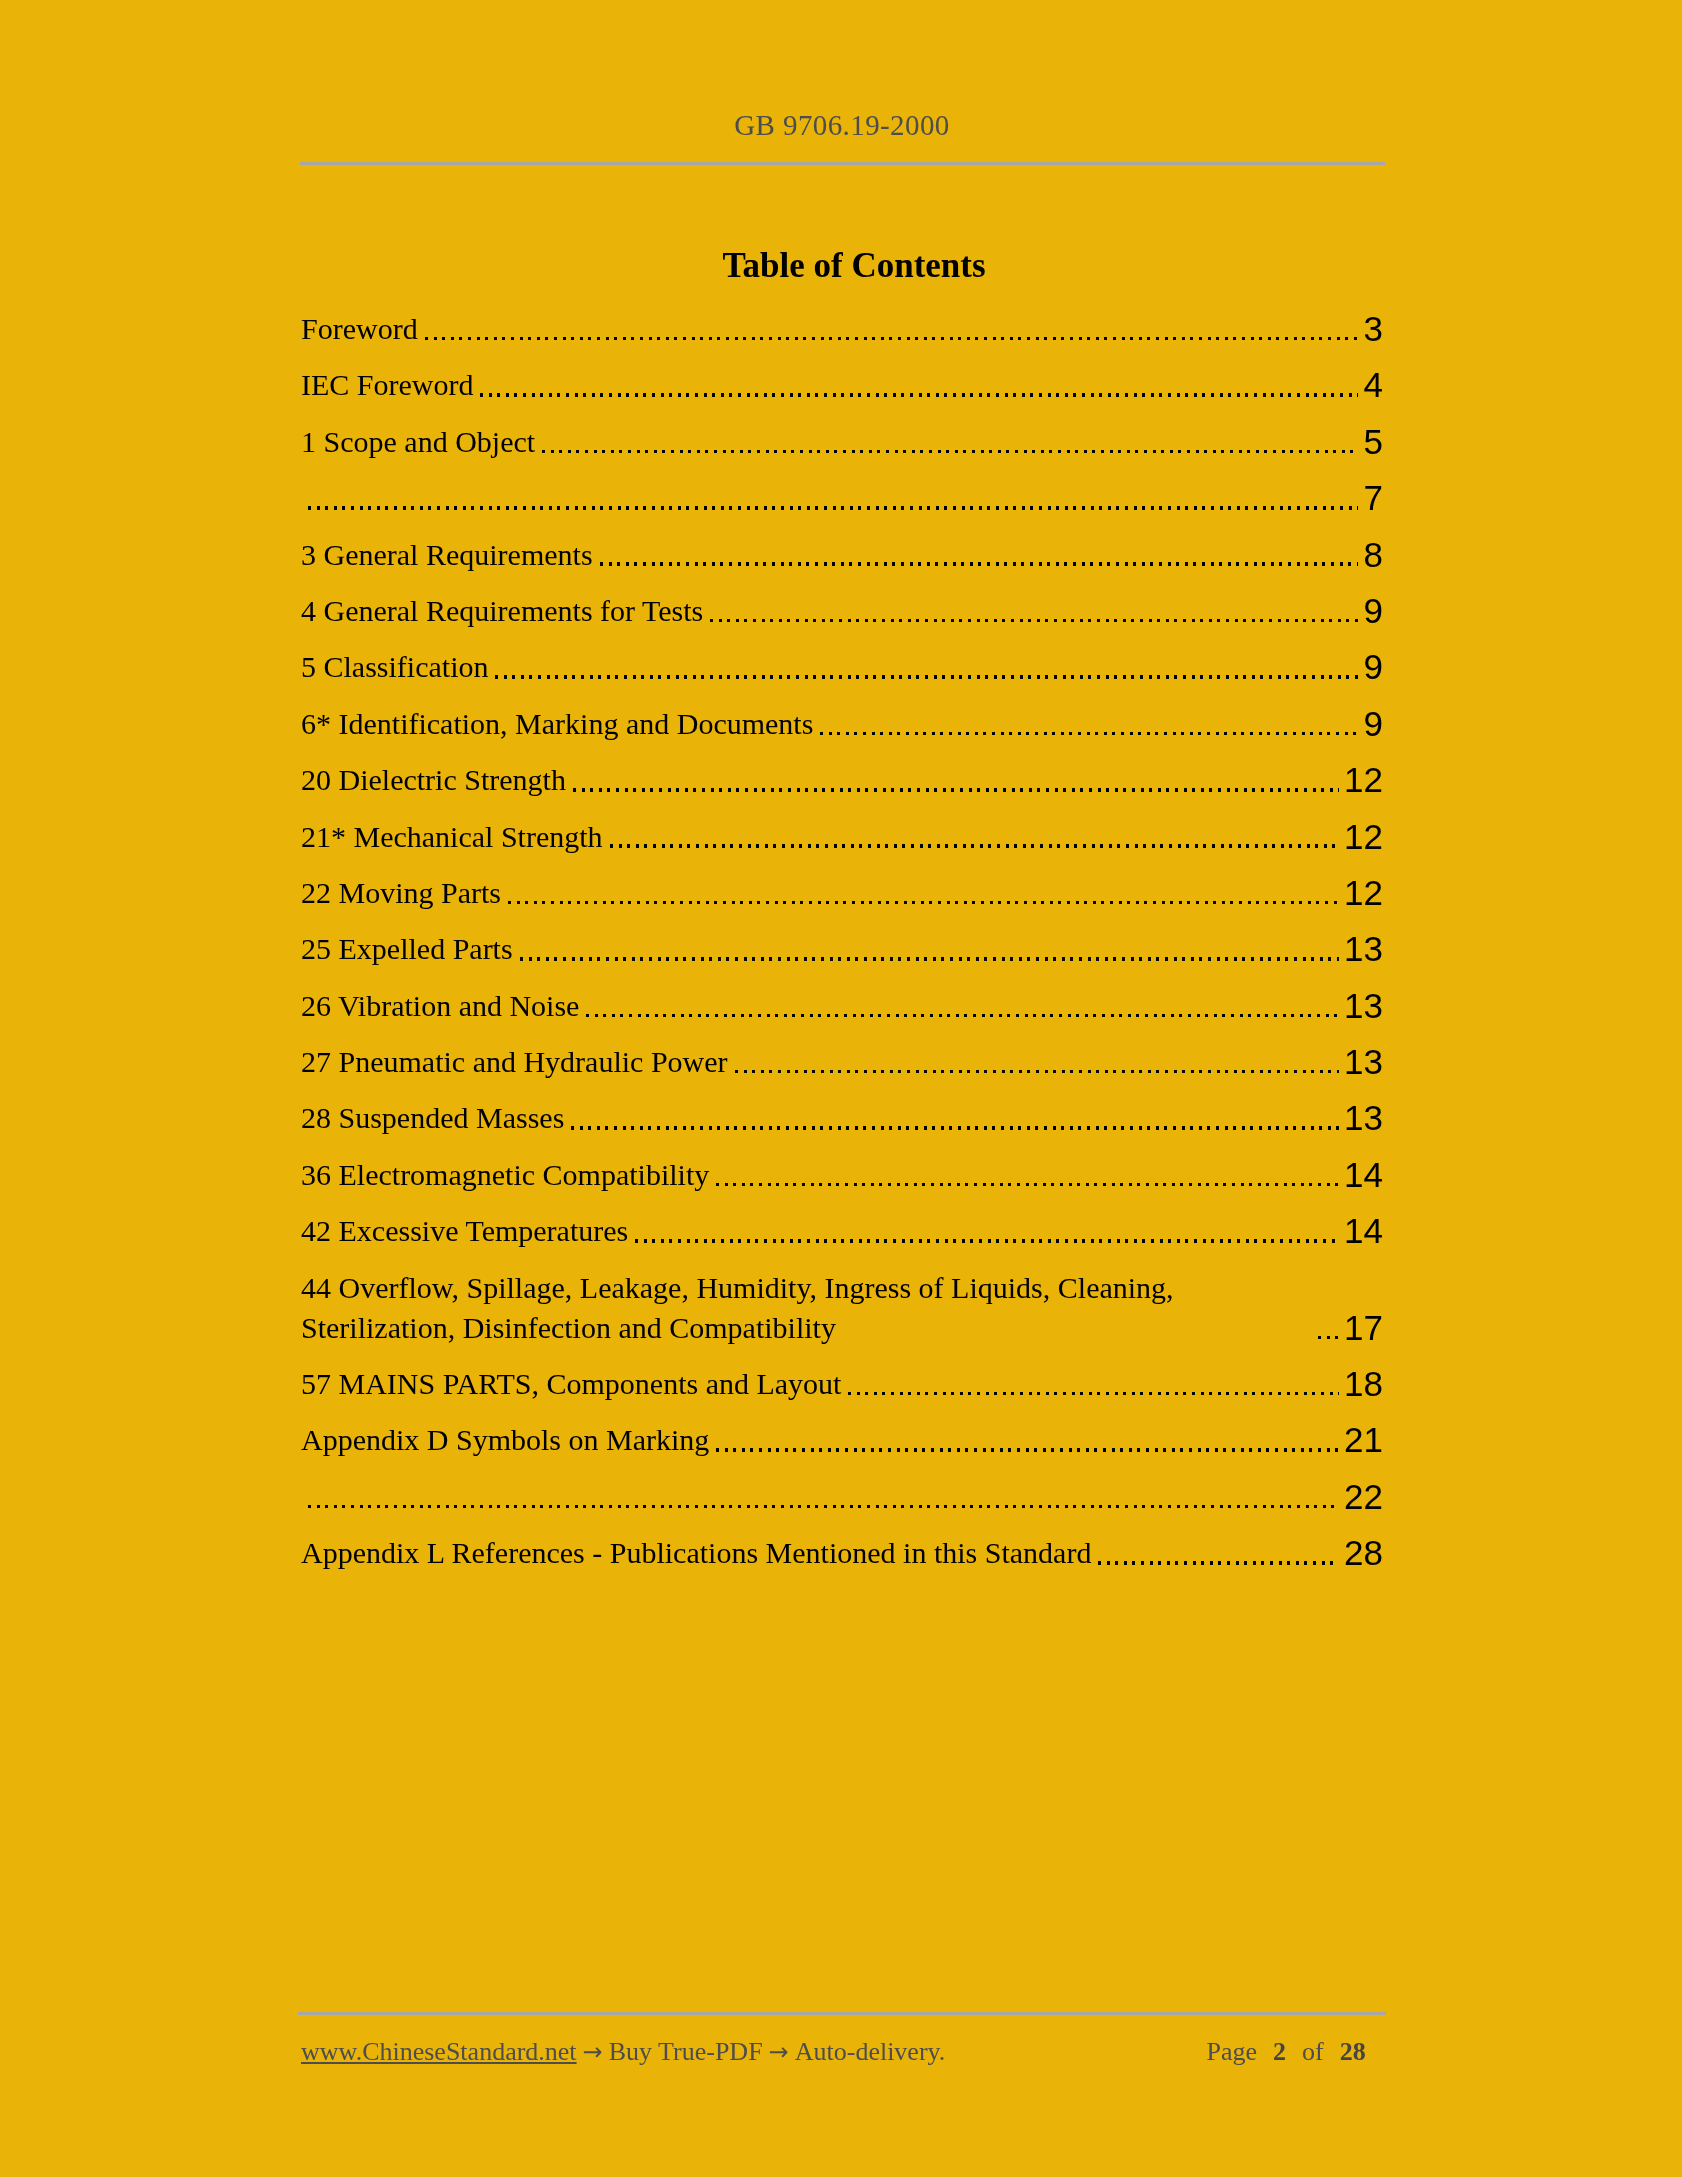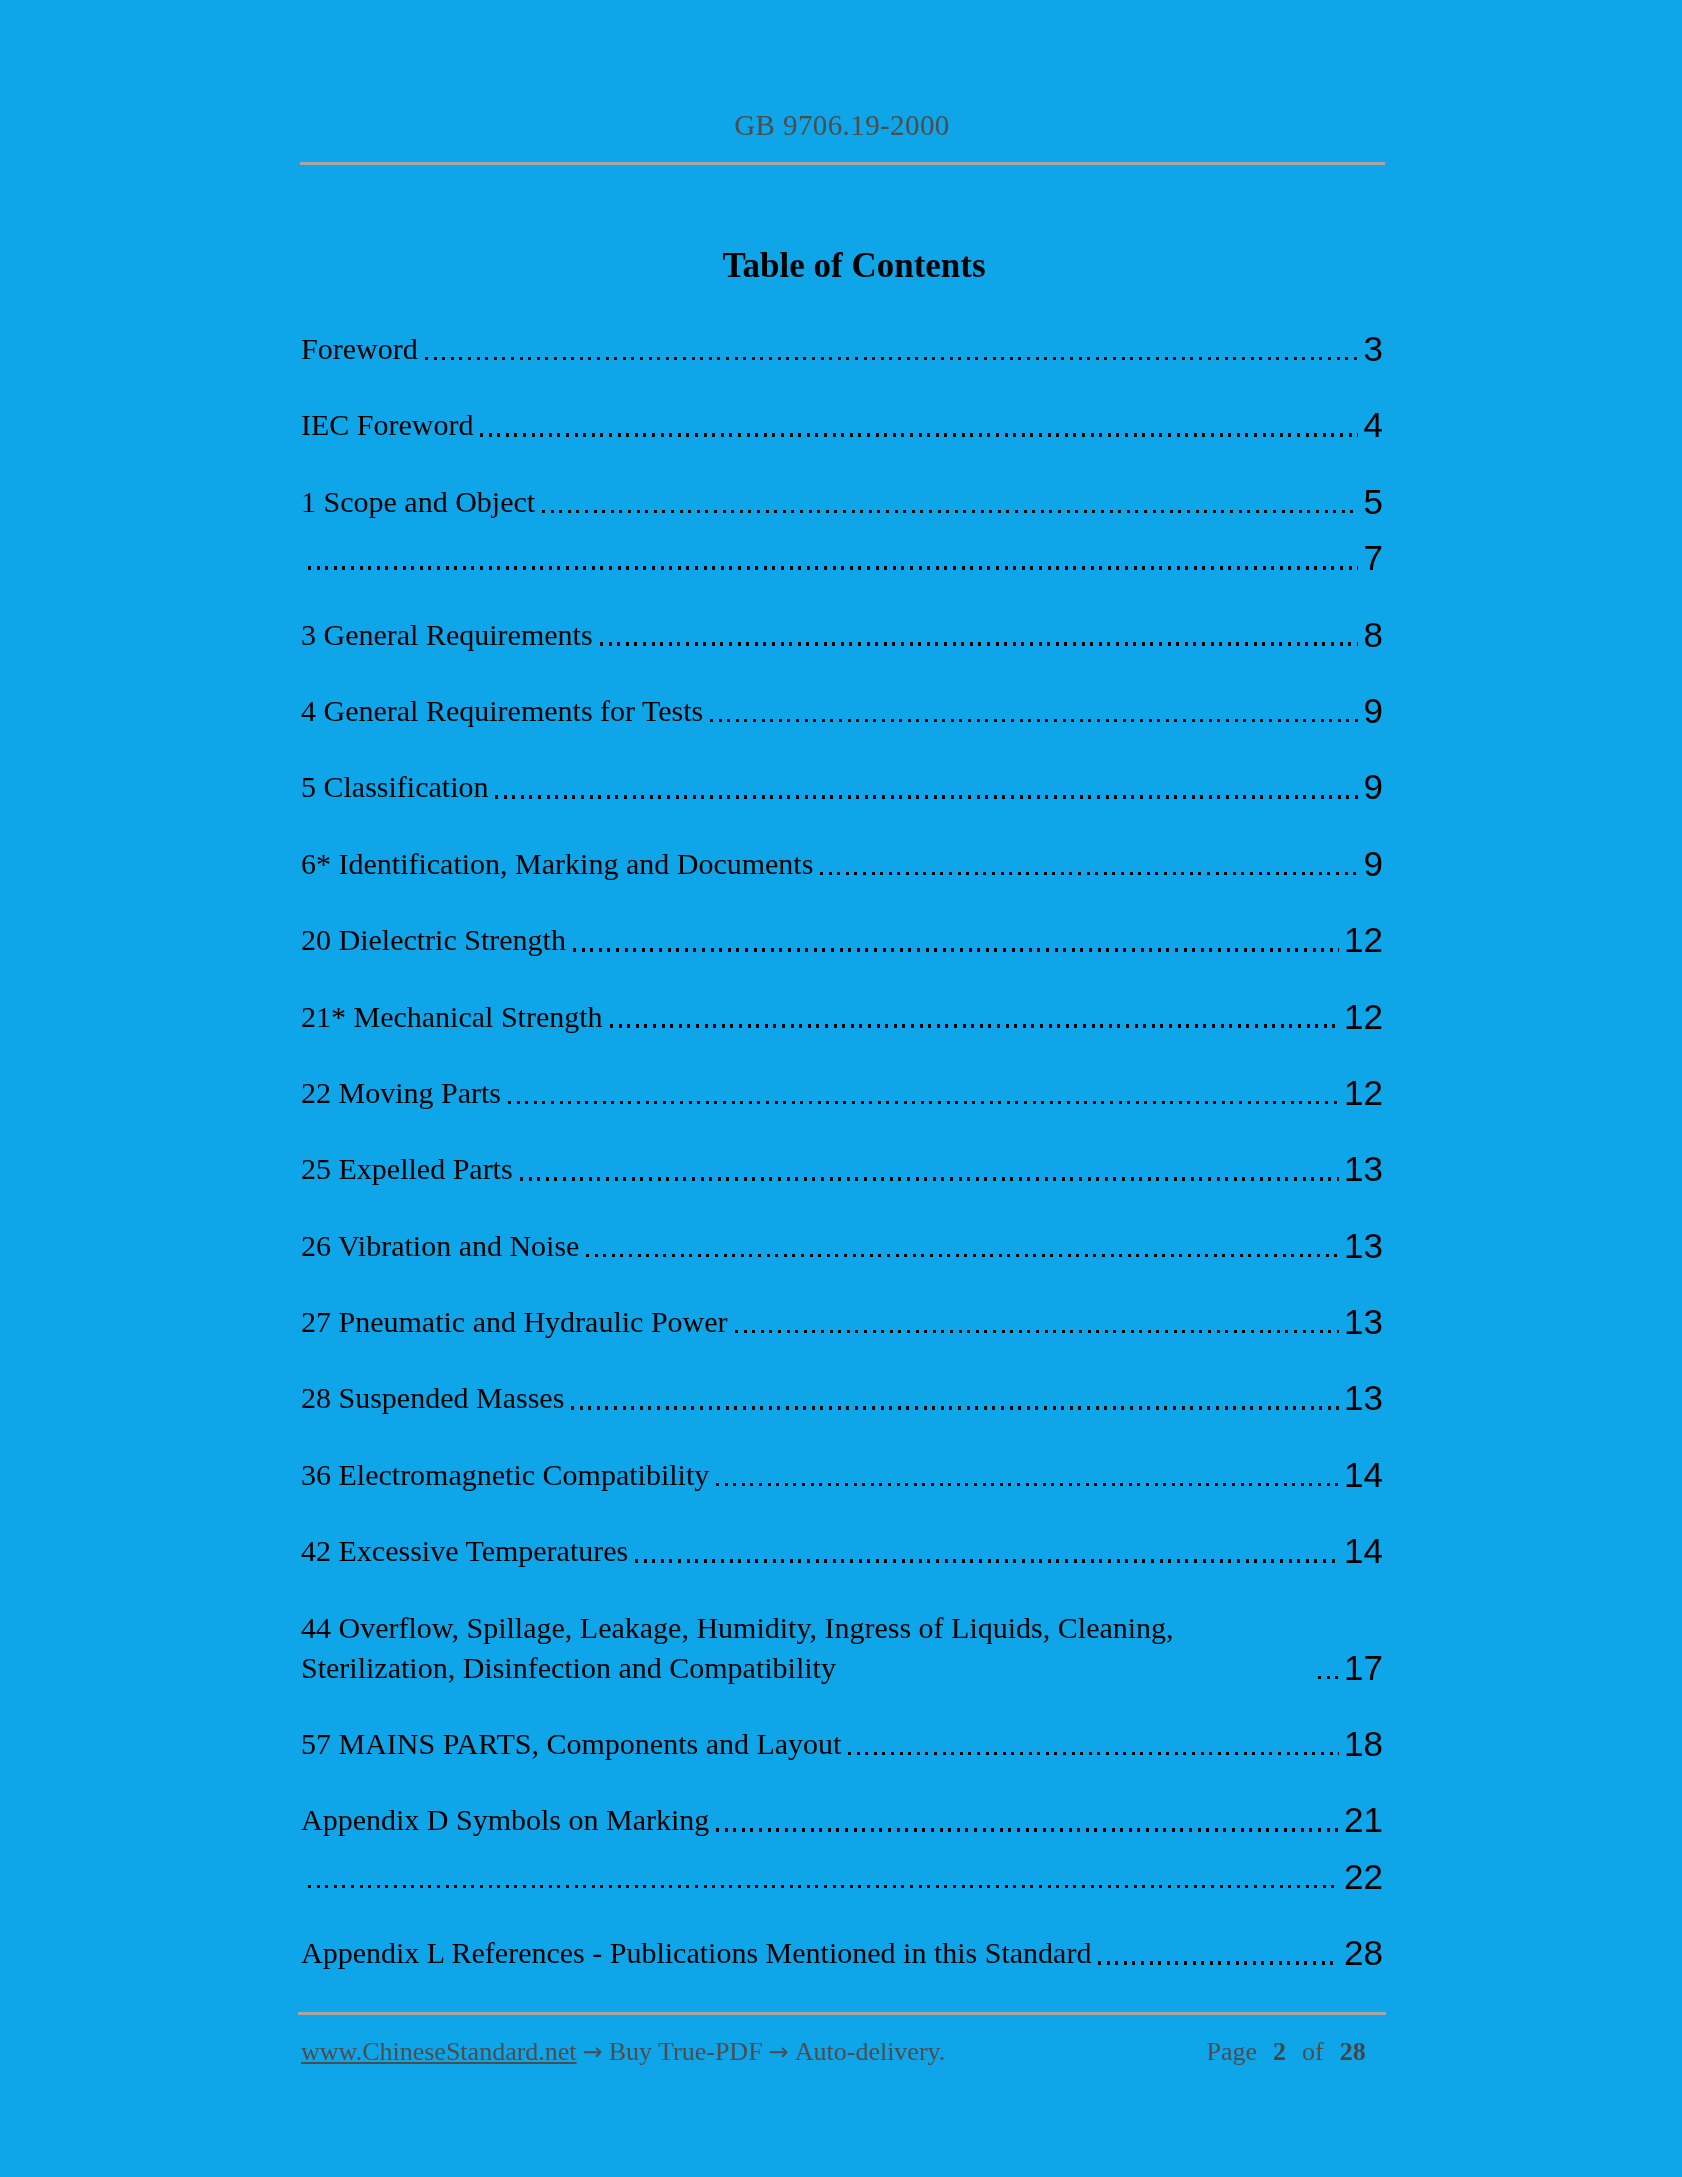--- a/index.html
+++ b/index.html
@@ -11,21 +11,21 @@
     width: 1683px;
     height: 2177px;
     position: relative;
     font-family: "Liberation Serif", "DejaVu Serif", serif;
     color: #000;
     overflow: hidden;
   }
   .page {
     position: absolute;
     inset: 0;
-    background: #0ea5e9;
+    background: #eab308;
     text-decoration: underline;
   }
   
   .doc-number {
     position: absolute;
     top: 110px;
     left: 301px;
     width: 1082px;
     text-align: center;
     font-size: 29px;
@@ -65,21 +65,20 @@
     display: flex;
     align-items: flex-end;
     font-size: 30px;
     line-height: 40px;
     margin-bottom: 16.4px;
     color: #000;
   }
   .entry .label {
     flex: 0 1 auto;
     min-width: 0;
-    margin-top: 20px;
   }
   .entry .dots {
     flex: 1 0 21px;
     height: 3.5px;
     margin: 0 5.2px 8.6px 7px;
     background-image: repeating-linear-gradient(to right, #000 0 3px, transparent 3px 8.6px);
   }
   .entry .pg {
     flex: 0 0 auto;
     font-family: "Liberation Sans", "DejaVu Sans", sans-serif;

